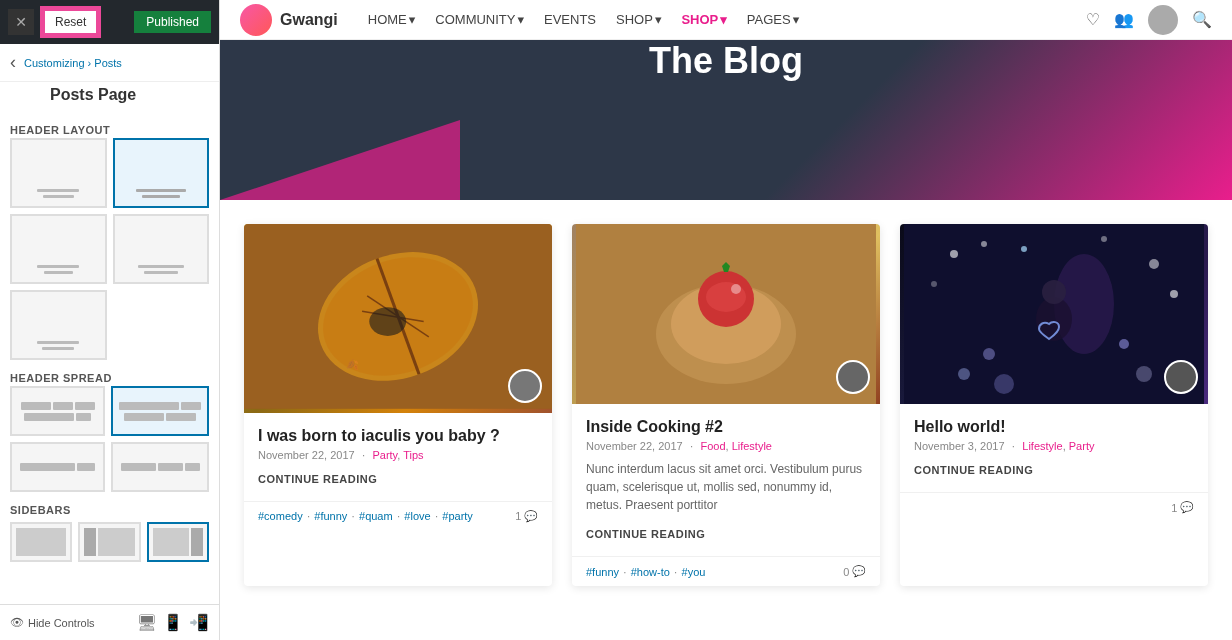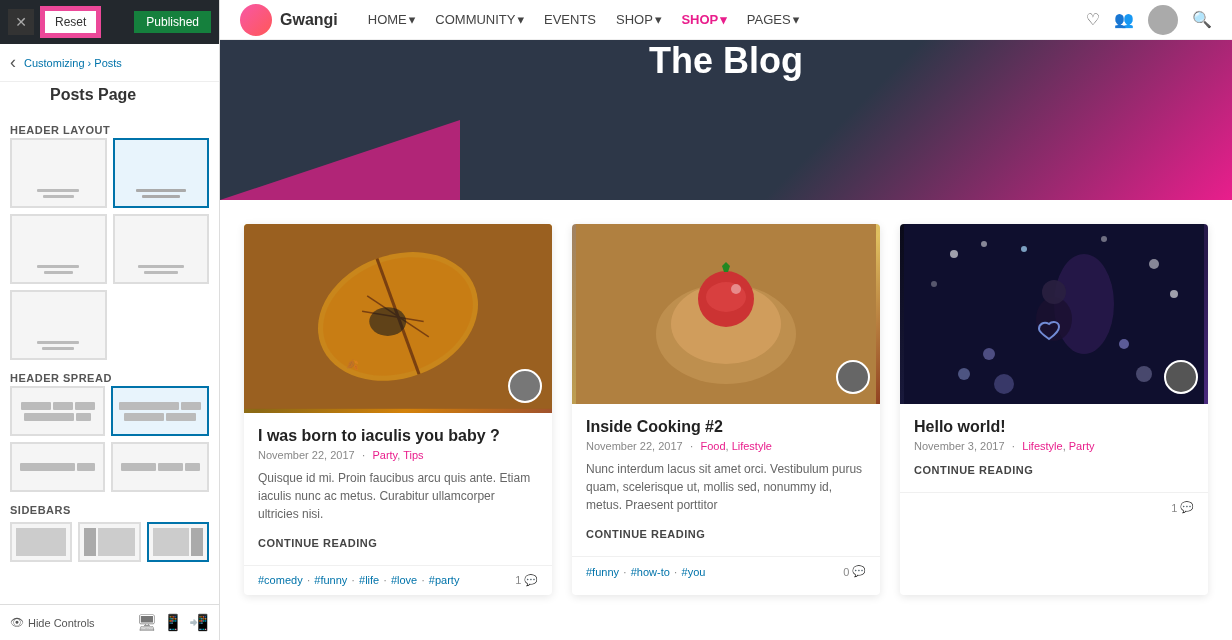--- a/index.html
+++ b/index.html
@@ -594,28 +594,27 @@
         <div class="card-avatar-bubble" style="position:absolute;bottom:10px;right:10px;width:34px;height:34px;border-radius:50%;background:#777;border:2px solid #fff;"></div>
       </div>
       <div class="card-body">
         <div class="card-title">I was born to iaculis you baby ?</div>
         <div class="card-meta">
           <span>November 22, 2017</span>
           <span class="dot">·</span>
           <span class="tag">Party</span>,
           <span class="tag">Tips</span>
         </div>
-        <div class="card-excerpt">Quisque id mi. Proin faucibus arcu quis ante. Etiam iaculis nunc ac metus. Curabitur ullamcorper ultricies nisi.</div>
         <a class="card-read-more">CONTINUE READING</a>
       </div>
       <div class="card-footer">
         <div class="card-tags">
           <span>#comedy</span> ·
           <span>#funny</span> ·
-          <span>#life</span> ·
+          <span>#quam</span> ·
           <span>#love</span> ·
           <span>#party</span>
         </div>
         <div class="card-comments">
           <span>1</span>
           <span>💬</span>
         </div>
       </div>
     </div>
 

